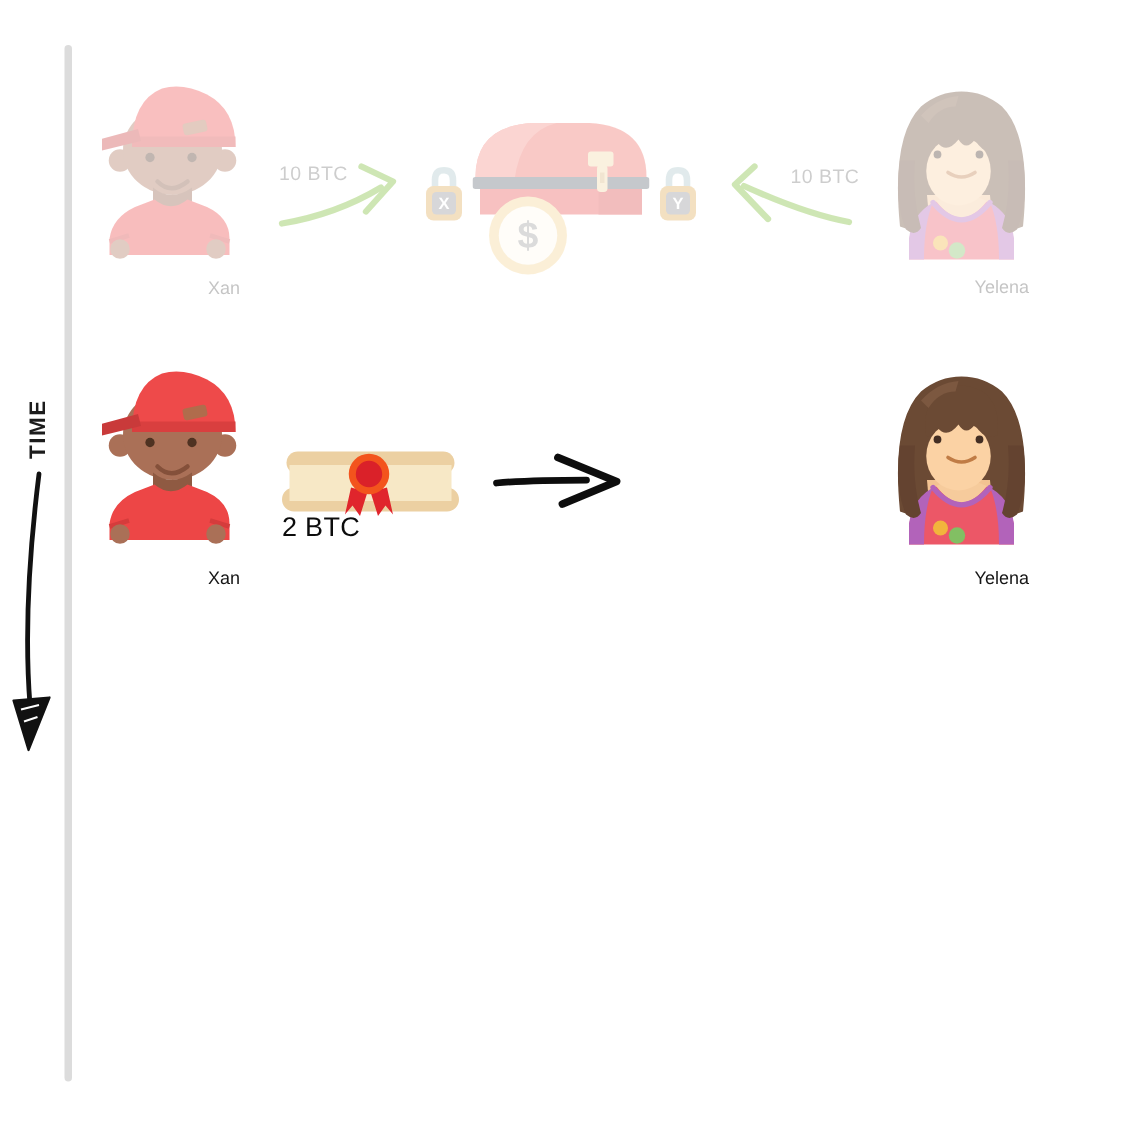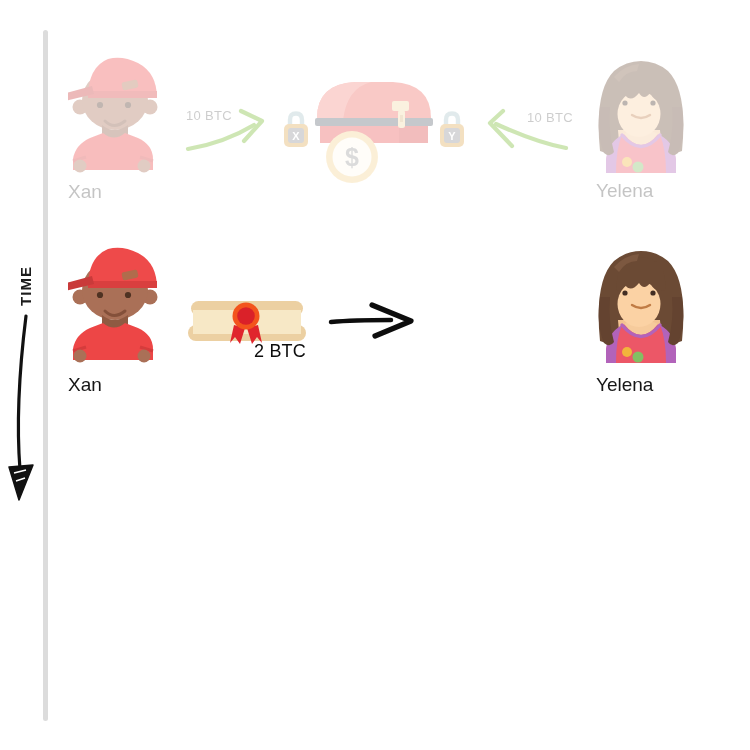--- a/index.html
+++ b/index.html
@@ -10,24 +10,24 @@
   .abs{position:absolute;}
   
   .timeline-line{left:43px;top:30px;width:5px;height:691px;background:#dcdcdc;border-radius:3px;}
   .time-label{
     left:0;top:261px;width:50px;height:50px;display:flex;align-items:center;justify-content:center;
     transform:rotate(-90deg);font-size:15px;font-weight:600;letter-spacing:1px;color:#1c1c1c;
   }
   
   .faded{left:0;top:0;width:750px;height:750px;opacity:.35;}
   .row{left:0;top:0;width:750px;height:750px;}
-  .actor-label{font-size:19px;color:#5a5a5a;text-align:left;line-height:18px;}
+  .actor-label{font-size:12px;color:#5a5a5a;text-align:right;line-height:18px;}
   .row .actor-label{color:#161616;}
   .amount{font-size:13px;color:#737373;letter-spacing:.3px;}
-  .cert-amount{font-size:18px;color:#0c0c0c;text-align:right;letter-spacing:.2px;}
+  .cert-amount{font-size:18px;color:#0c0c0c;text-align:left;letter-spacing:.2px;}
   .lock{width:26px;height:38px;}
   .lock svg{overflow:visible;}
   .lock-letter{
     position:absolute;left:0;top:19px;width:26px;height:15px;line-height:15px;text-align:center;
     font-size:11px;font-weight:700;color:#ffffff;
   }
   .chest-wrap{width:118px;height:108px;}
   .coin-symbol{
     position:absolute;left:17px;top:64px;width:40px;height:30px;line-height:30px;text-align:center;
     font-size:25px;font-weight:700;color:#9a9a9a;

